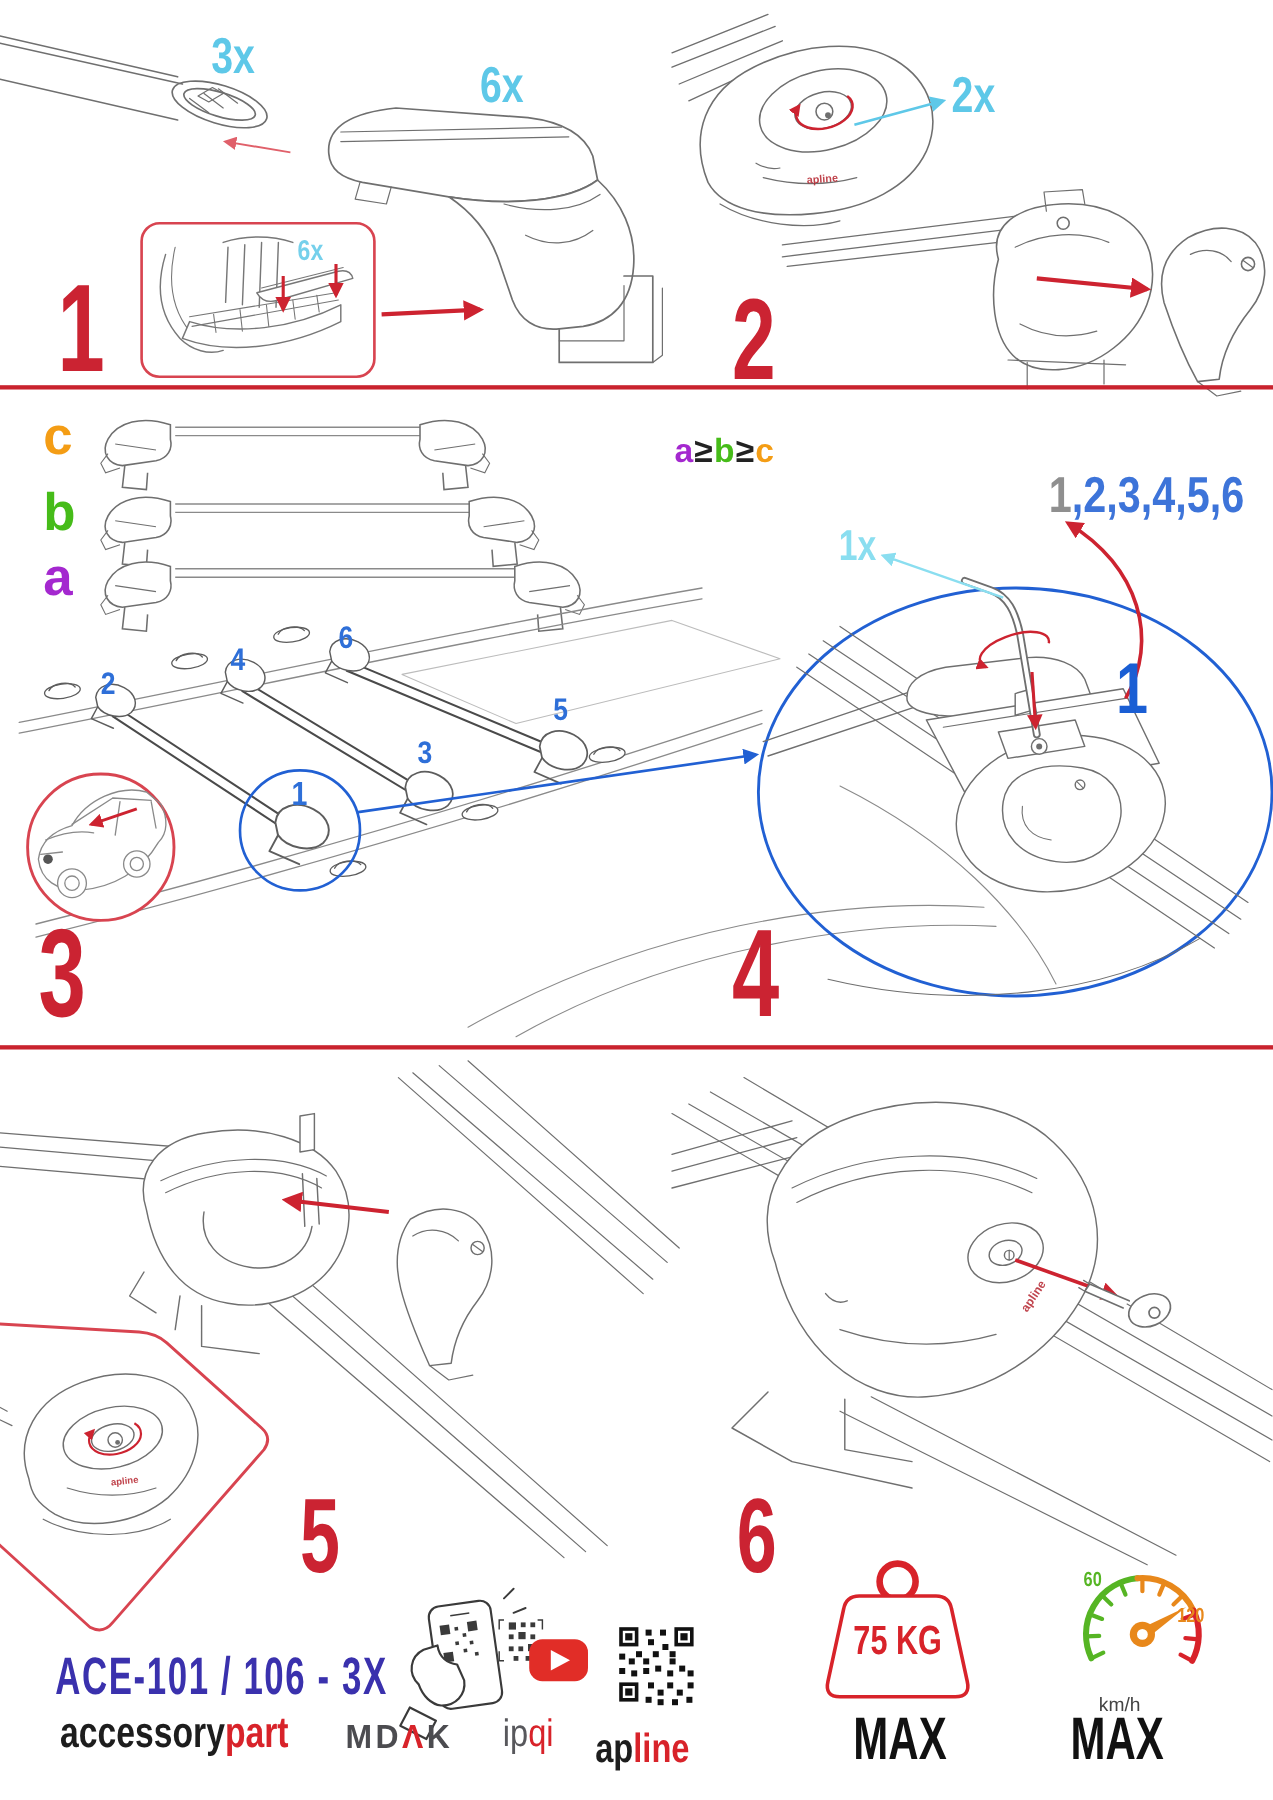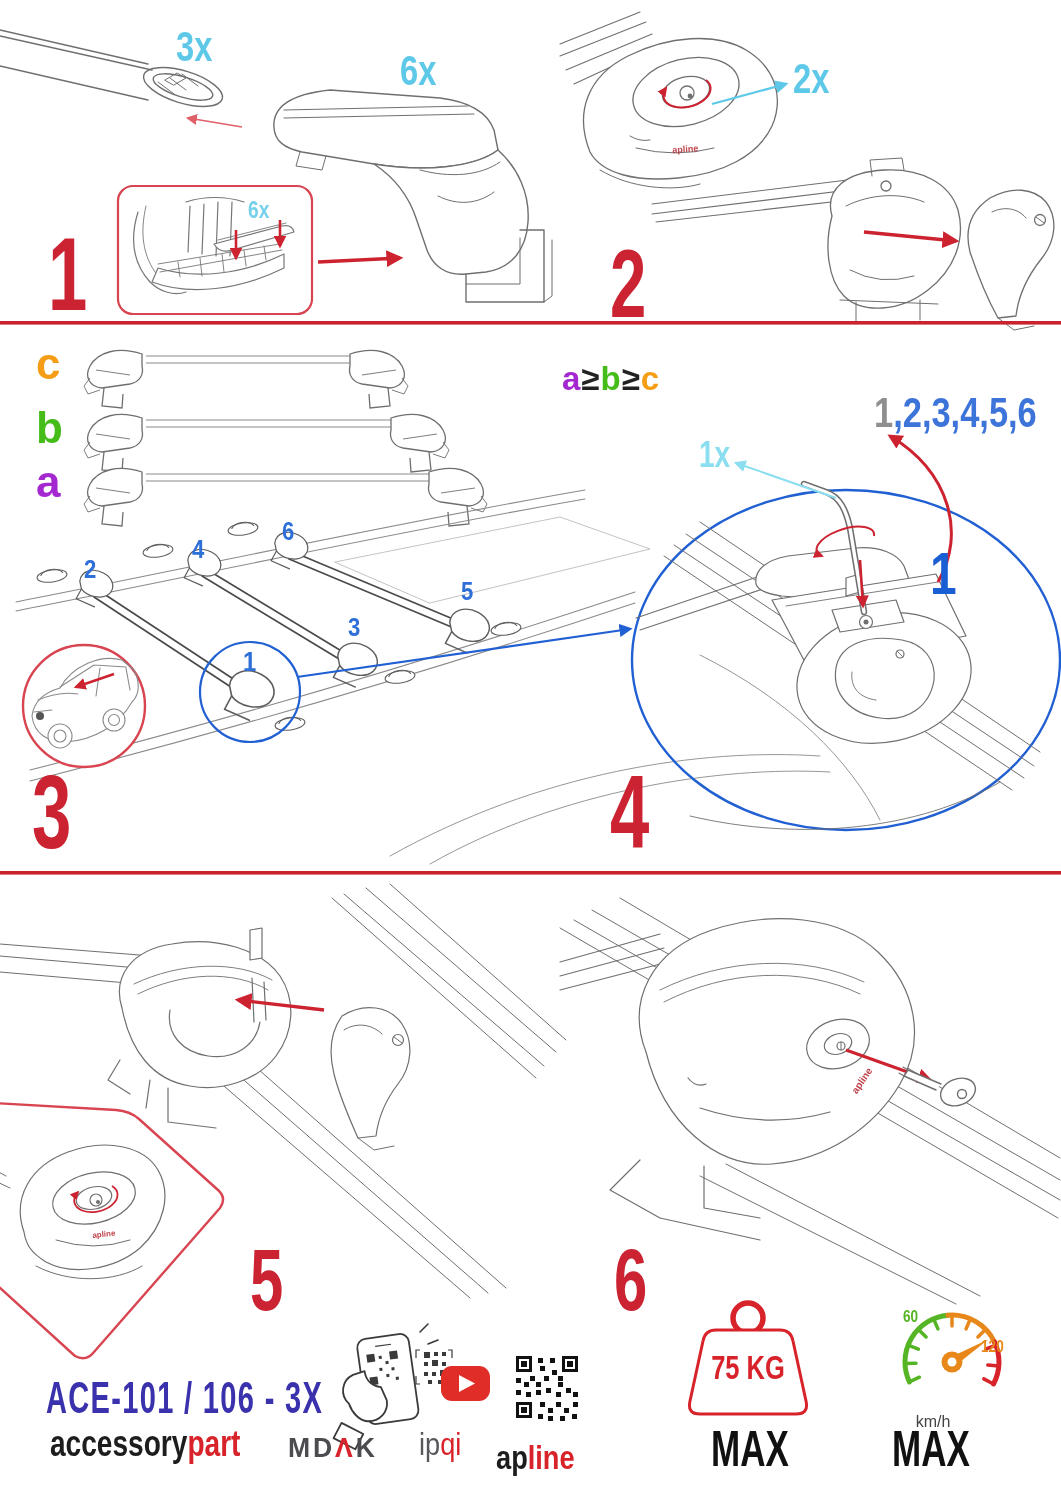--- a/index.html
+++ b/index.html
@@ -361,21 +361,21 @@
 <div class="lbl step" style="left:610px;top:236px;font-size:96px;">2</div>
 <div class="lbl step" style="left:32px;top:760px;font-size:104px;">3</div>
 <div class="lbl step" style="left:610px;top:760px;font-size:104px;">4</div>
 <div class="lbl step" style="left:250px;top:1236px;font-size:88px;">5</div>
 <div class="lbl step" style="left:614px;top:1236px;font-size:88px;">6</div>
 
 <div class="lbl cnd" style="left:36px;top:342px;font-size:44px;color:#f49d15;">c</div>
 <div class="lbl cnd" style="left:36px;top:406px;font-size:44px;color:#46bc19;">b</div>
 <div class="lbl cnd" style="left:36px;top:460px;font-size:44px;color:#a428cf;">a</div>
 
-<div class="lbl cnd" style="left:562px;top:362px;font-size:33px;letter-spacing:1px;">
+<div class="lbl cnd" style="left:562px;top:362px;font-size:28px;letter-spacing:1px;">
   <span class="seg" style="color:#a428cf;">a</span><span class="seg" style="color:#222;">≥</span><span class="seg" style="color:#46bc19;">b</span><span class="seg" style="color:#222;">≥</span><span class="seg" style="color:#f49d15;">c</span>
 </div>
 
 <div class="lbl cnd" style="left:874px;top:392px;font-size:42px;transform:scaleX(.82);">
   <span class="seg" style="color:#8f8f8f;">1</span><span class="seg" style="color:#3d74d9;">,2,3,4,5,6</span>
 </div>
 <div class="lbl cnd" style="left:930px;top:544px;font-size:60px;color:#1a5ed4;transform:scaleX(.8);">1</div>
 
 <div class="lbl cnd bluetxt" style="left:84px;top:556px;font-size:26px;transform:scaleX(.85);">2</div>
 <div class="lbl cnd bluetxt" style="left:192px;top:536px;font-size:26px;transform:scaleX(.85);">4</div>

